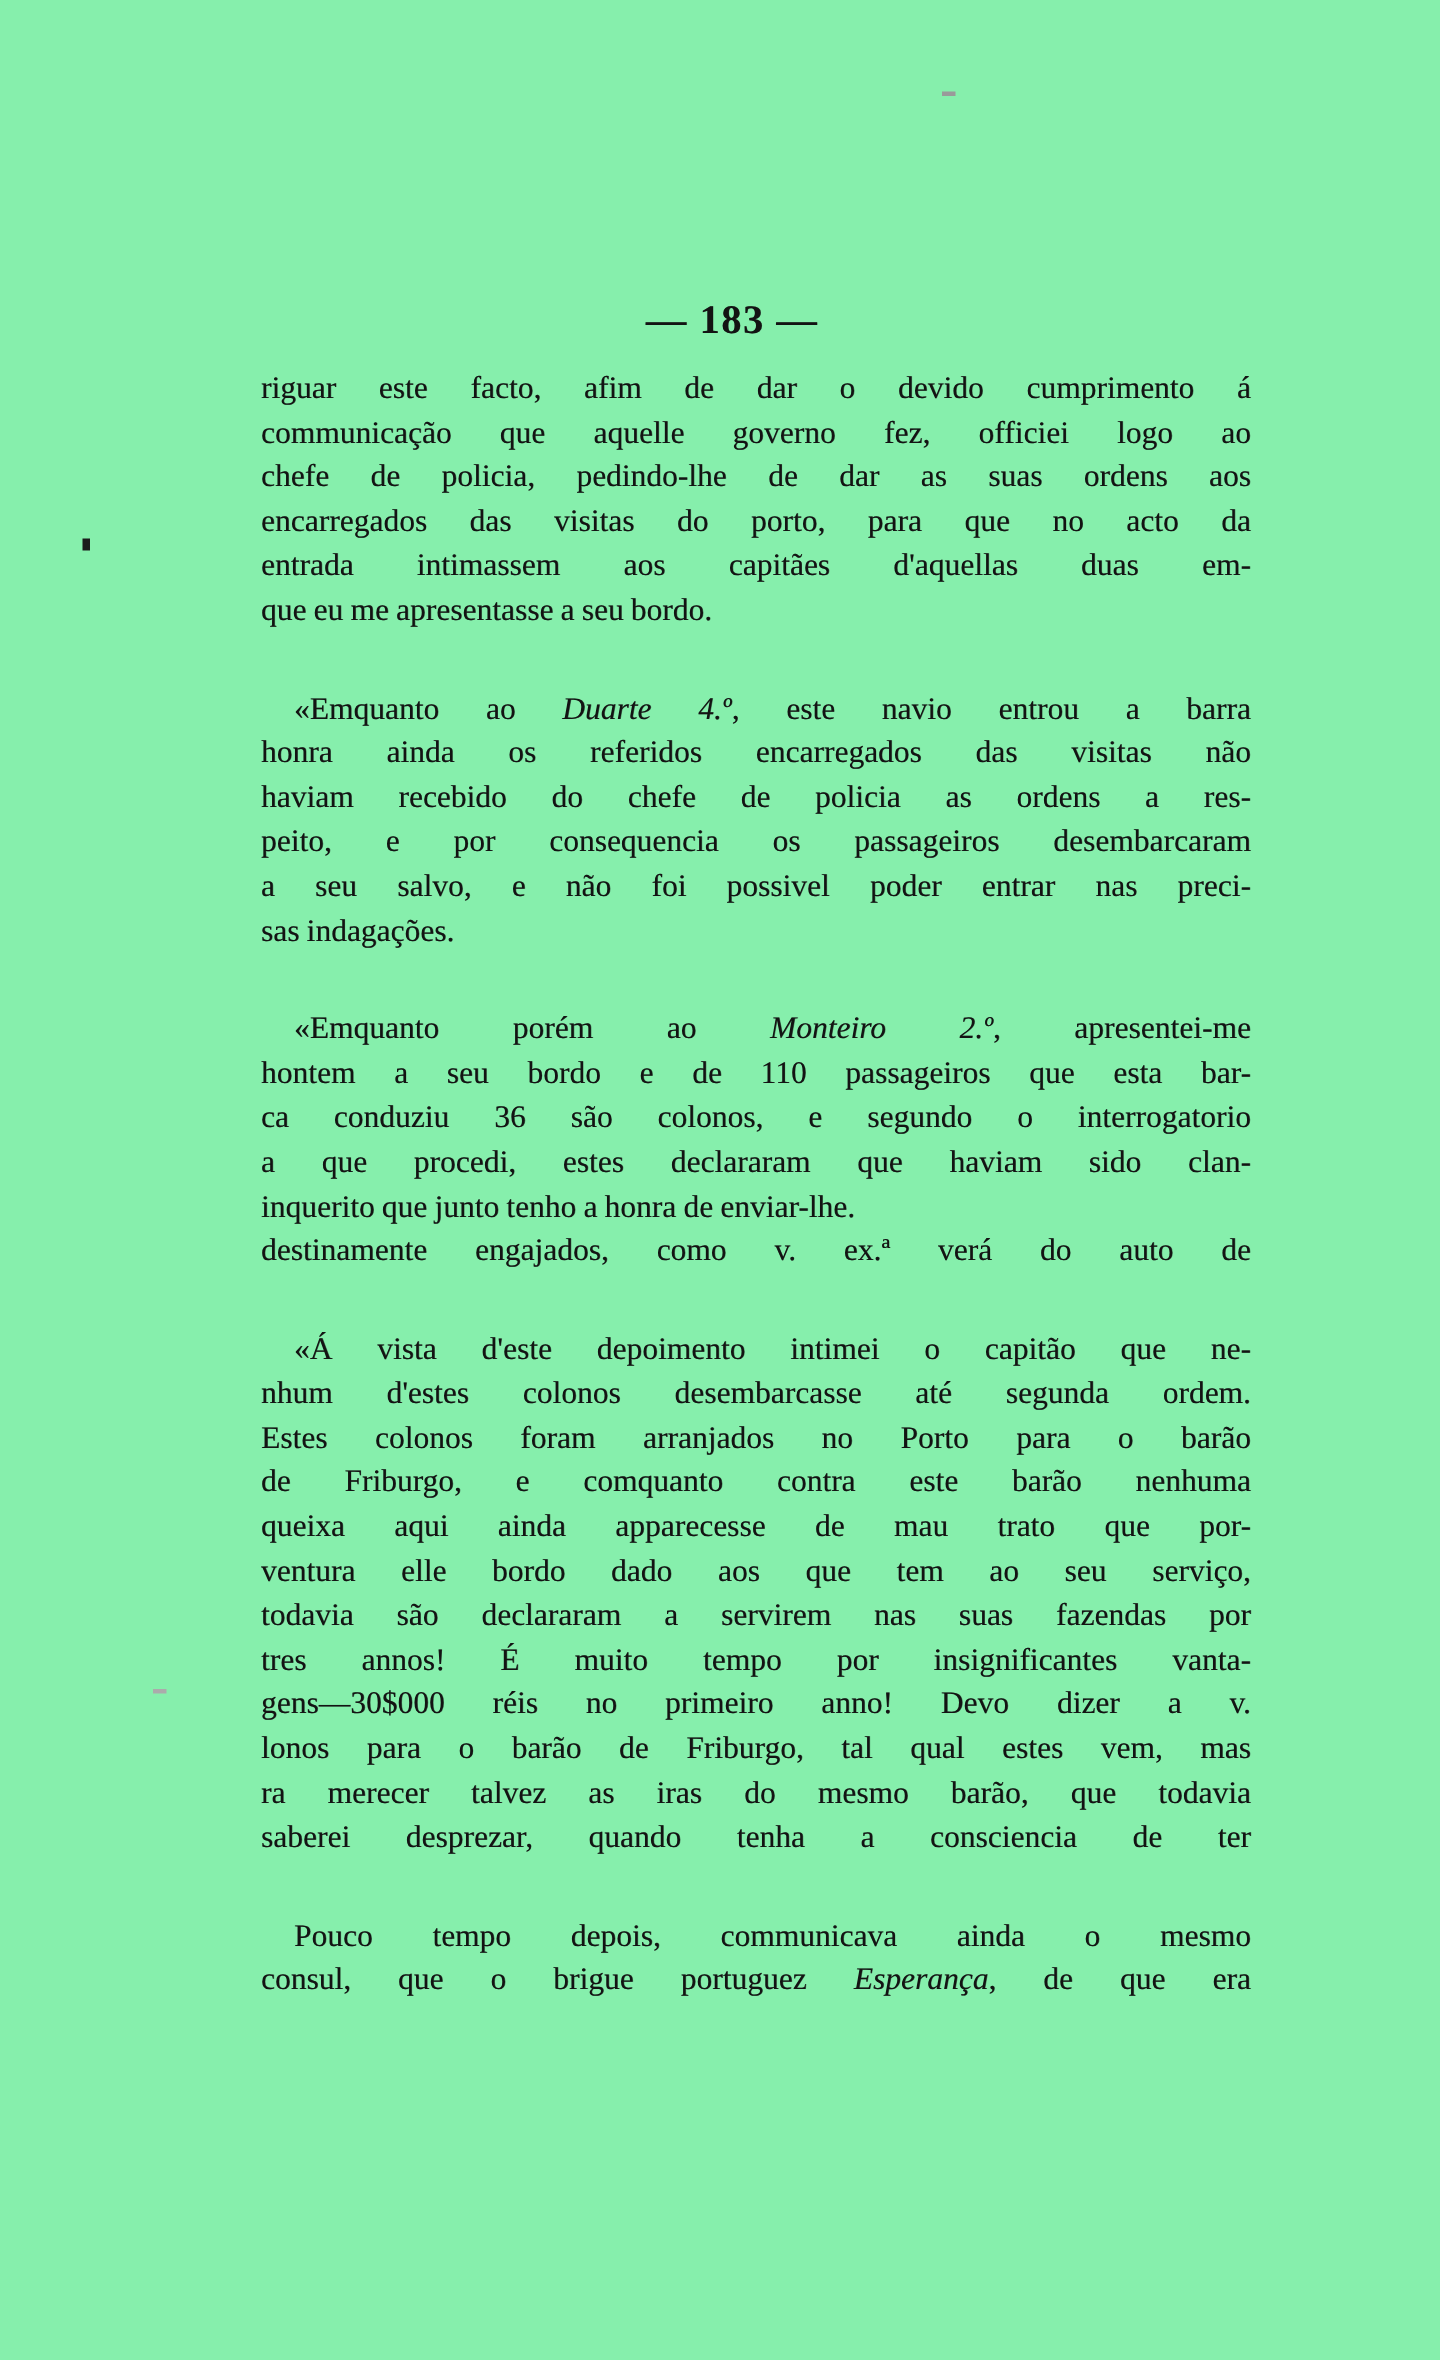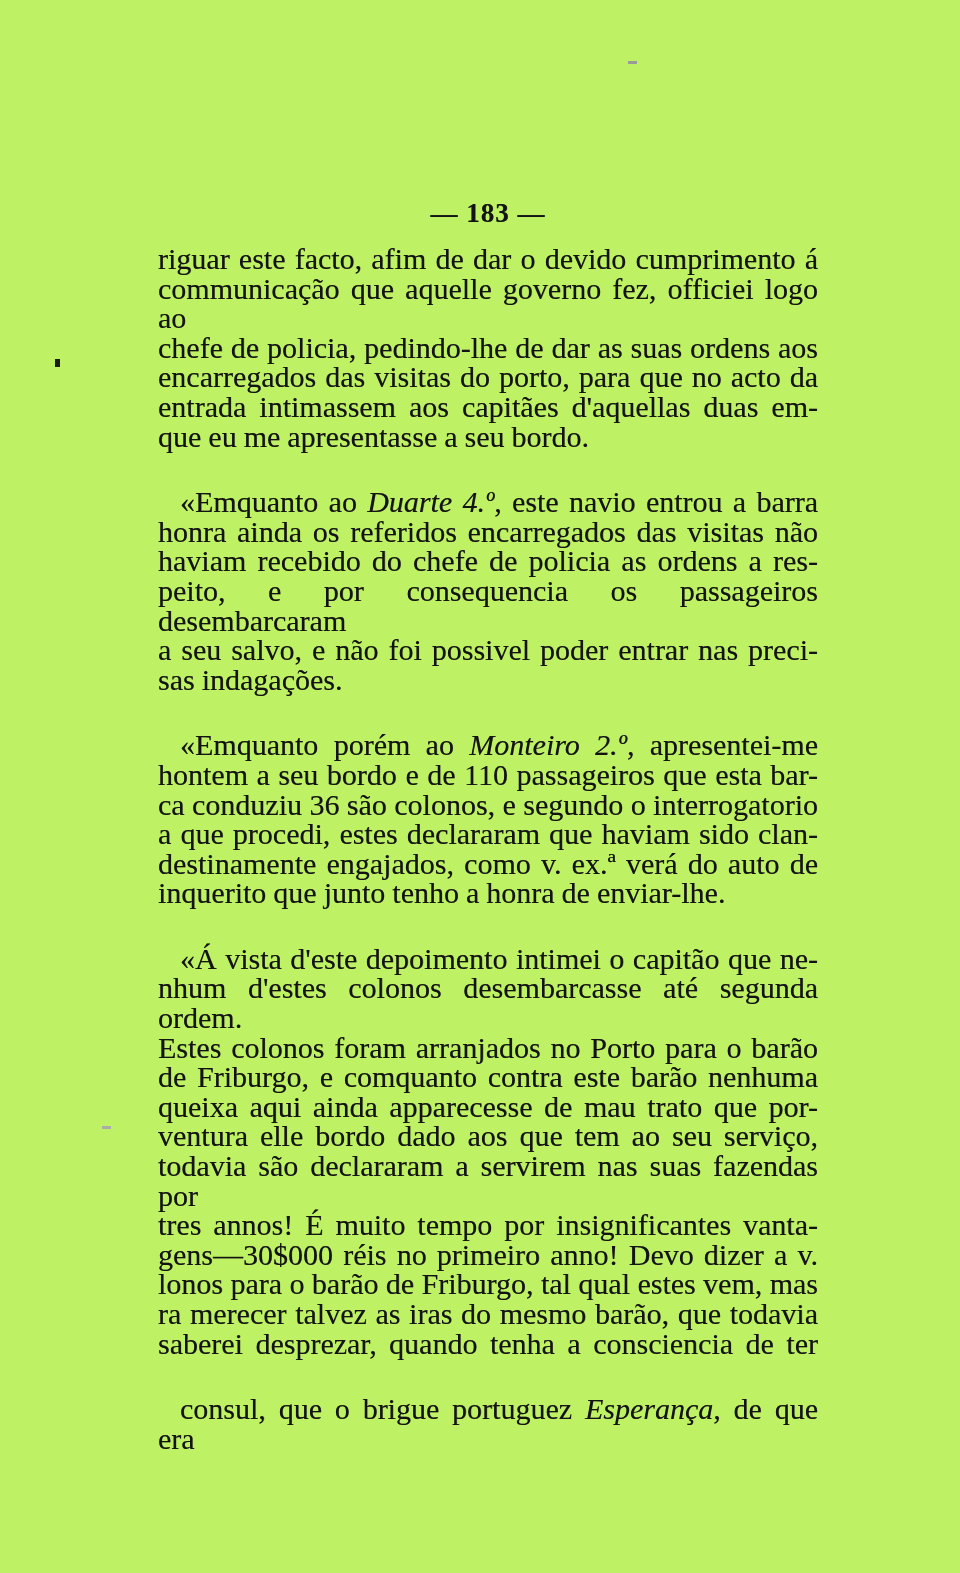--- a/index.html
+++ b/index.html
@@ -4,42 +4,42 @@
 <style>
   html, body {
     margin: 0;
     padding: 0;
     background: #ffffff;
   }
   .page {
     position: relative;
     width: 960px;
     height: 1573px;
-    background: #bef264;
+    background: #86efac;
     font-family: "Liberation Serif", "DejaVu Serif", serif;
     color: #131313;
     overflow: hidden;
   }
   .page-number {
     position: absolute;
     top: 198px;
     left: 158px;
     width: 660px;
     text-align: center;
     font-size: 27px;
     font-weight: bold;
     letter-spacing: 1px;
     text-shadow: 0.3px 0.3px 0.4px rgba(20,20,20,0.5);
   }
   .text-block {
     position: absolute;
     top: 244px;
-    left: 158px;
+    left: 174px;
     width: 660px;
-    font-size: 30px;
+    font-size: 21px;
     line-height: 29.6px;
     word-spacing: -0.5px;
     text-shadow: 0.3px 0.3px 0.4px rgba(20,20,20,0.5);
   }
   .para { margin: 0; }
   .para.indent .line:first-child { text-indent: 22px; margin-top: 36px; }
   .line {
     text-align: justify;
     text-align-last: justify;
   }
@@ -82,34 +82,35 @@
         <div class="line"><span class="">haviam recebido do chefe de policia as ordens a res-</span></div>
         <div class="line"><span class="">peito, e por consequencia os passageiros desembarcaram</span></div>
         <div class="line"><span class="">a seu salvo, e não foi possivel poder entrar nas preci-</span></div>
         <div class="line last"><span class="">sas indagações.</span></div>
       </div>
       <div class="para indent">
         <div class="line"><span class="">«Emquanto porém ao </span><span class="it">Monteiro 2.º</span><span class="">, apresentei-me</span></div>
         <div class="line"><span class="">hontem a seu bordo e de 110 passageiros que esta bar-</span></div>
         <div class="line"><span class="">ca conduziu 36 são colonos, e segundo o interrogatorio</span></div>
         <div class="line"><span class="">a que procedi, estes declararam que haviam sido clan-</span></div>
+        <div class="line last"><span class="">inquerito que junto tenho a honra de enviar-lhe.</span></div>
         <div class="line"><span class="">destinamente engajados, como v. ex.ª verá do auto de</span></div>
-        <div class="line last"><span class="">inquerito que junto tenho a honra de enviar-lhe.</span></div>
       </div>
       <div class="para indent">
         <div class="line"><span class="">«Á vista d'este depoimento intimei o capitão que ne-</span></div>
         <div class="line"><span class="">nhum d'estes colonos desembarcasse até segunda ordem.</span></div>
         <div class="line"><span class="">Estes colonos foram arranjados no Porto para o barão</span></div>
         <div class="line"><span class="">de Friburgo, e comquanto contra este barão nenhuma</span></div>
         <div class="line"><span class="">queixa aqui ainda apparecesse de mau trato que por-</span></div>
         <div class="line"><span class="">ventura elle bordo dado aos que tem ao seu serviço,</span></div>
         <div class="line"><span class="">todavia são declararam a servirem nas suas fazendas por</span></div>
         <div class="line"><span class="">tres annos! É muito tempo por insignificantes vanta-</span></div>
         <div class="line"><span class="">gens—30$000 réis no primeiro anno! Devo dizer a v.</span></div>
         <div class="line"><span class="">lonos para o barão de Friburgo, tal qual estes vem, mas</span></div>
         <div class="line"><span class="">ra merecer talvez as iras do mesmo barão, que todavia</span></div>
         <div class="line"><span class="">saberei desprezar, quando tenha a consciencia de ter</span></div>
       </div>
       <div class="para indent">
+        <div class="line"><span class="">Pouco tempo depois, communicava ainda o mesmo</span></div>
         <div class="line"><span class="">consul, que o brigue portuguez </span><span class="it">Esperança</span><span class="">, de que era</span></div>
       </div>
     </div>
 </div>
 
 </body></html>

